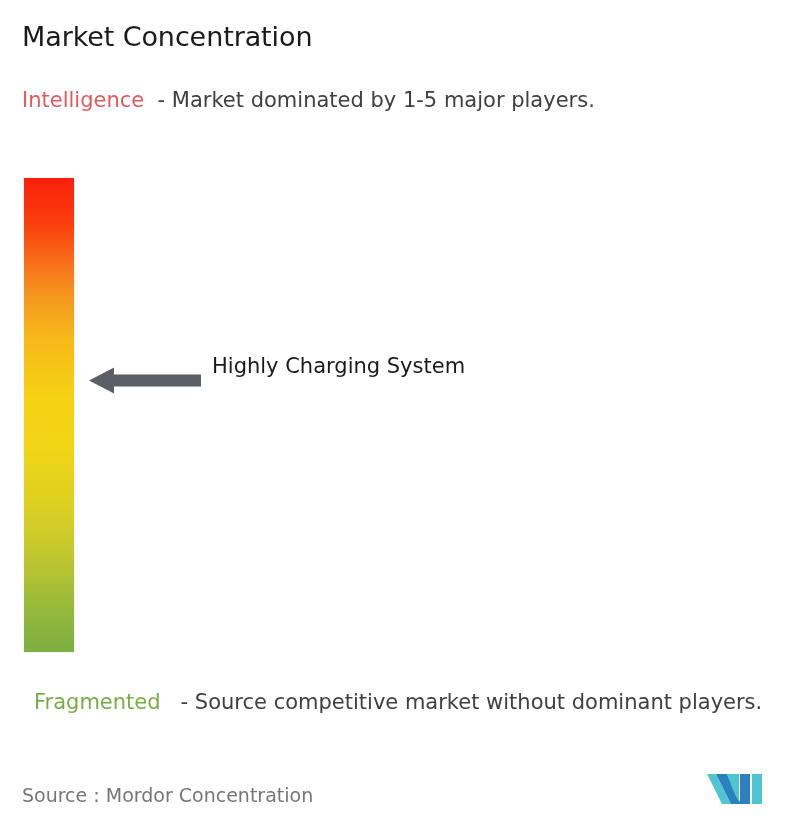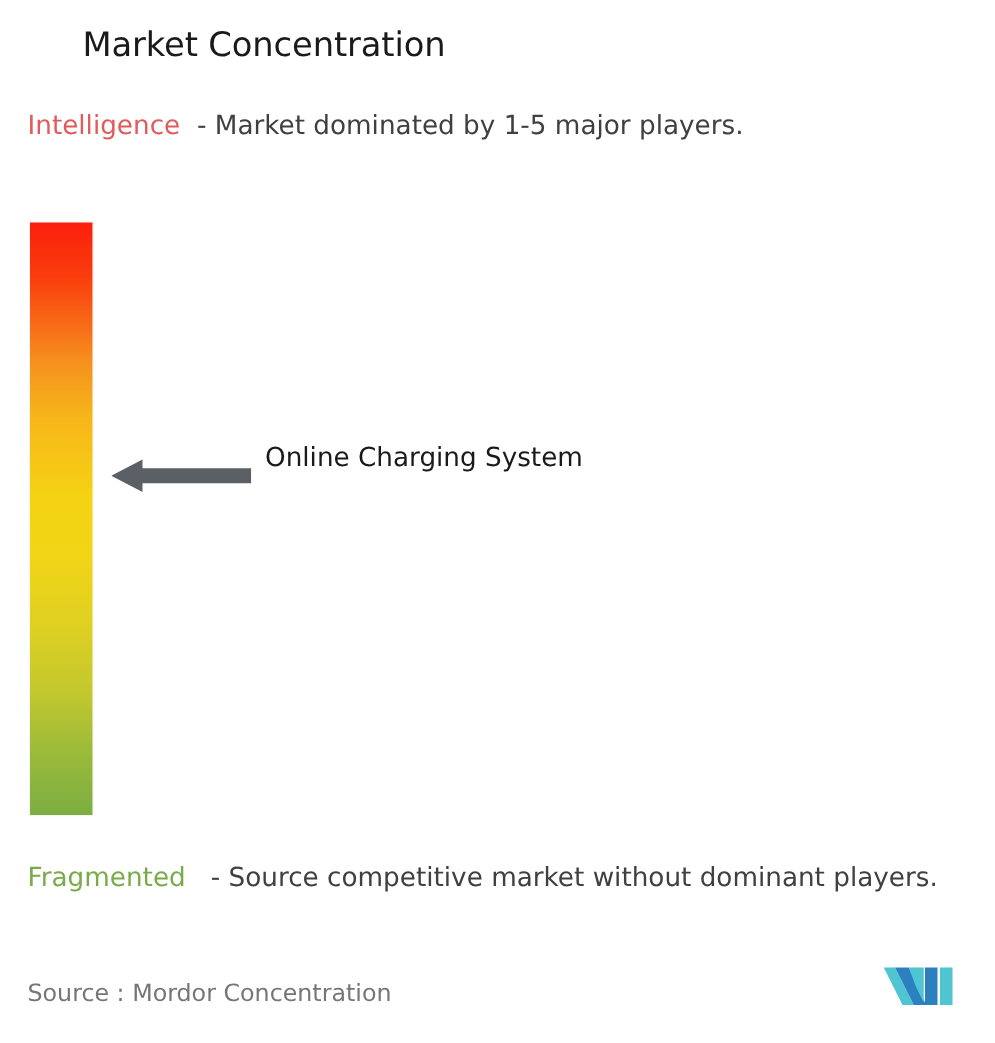--- a/index.html
+++ b/index.html
@@ -28,21 +28,20 @@
   .chart-title {
     position: absolute;
     left: 22px;
     top: 20px;
     font-size: 27px;
     line-height: 34px;
     color: #1a1a1a;
     font-weight: 400;
     letter-spacing: -0.1px;
     white-space: nowrap;
-    margin-left: 44px;
   }
 
   
   .legend-top {
     position: absolute;
     left: 22px;
     top: 85px;
     width: 760px;
     font-size: 21px;
     line-height: 31px;
@@ -149,25 +148,25 @@
 
   <div class="gradient-bar" style="background: linear-gradient(rgb(251, 31, 13) 0%, rgb(250, 60, 12) 9%, rgb(247, 117, 26) 19%, rgb(245, 147, 30) 24%, rgb(247, 182, 26) 33%, rgb(245, 210, 20) 46%, rgb(242, 213, 22) 56%, rgb(223, 208, 34) 68%, rgb(196, 200, 46) 79%, rgb(156, 187, 57) 89%, rgb(124, 174, 66) 100%);"></div>
 
   <div class="pointer-arrow">
     <svg width="112" height="29" viewBox="0 0 112 29" xmlns="http://www.w3.org/2000/svg">
       <path d="M0 14.5 L25 1.5 L25 8.5 L112 8.5 L112 20.5 L25 20.5 L25 27.5 Z" fill="#5a6066"></path>
     </svg>
   </div>
 
   <div class="arrow-label">
-    <div>Online Charging System</div>
+    <div>Highly Charging System</div>
   </div>
 
   <div class="legend-bottom">
-    <span class="legend-term-fragmented" style="color: rgb(122, 171, 74);">Fragmented</span><span>&nbsp;&nbsp;&nbsp;</span><span class="legend-desc">- Source competitive market without dominant players.</span>
+    <span class="legend-term-fragmented" style="color: rgb(122, 171, 74); margin-left: 12px;">Fragmented</span><span>&nbsp;&nbsp;&nbsp;</span><span class="legend-desc">- Source competitive market without dominant players.</span>
   </div>
 
   <div class="source-note">Source :  Mordor Concentration</div>
 
   <div class="brand-logo">
     <svg width="62" height="42" viewBox="0 0 62 42" xmlns="http://www.w3.org/2000/svg">
 
       <path d="M0 6 L9 6 L24 36 L15 36 Z" fill="#4fc5d1"></path>
 
       <path d="M9 6 L20 6 L34 36 L24 36 Z" fill="#2d80c0"></path>

